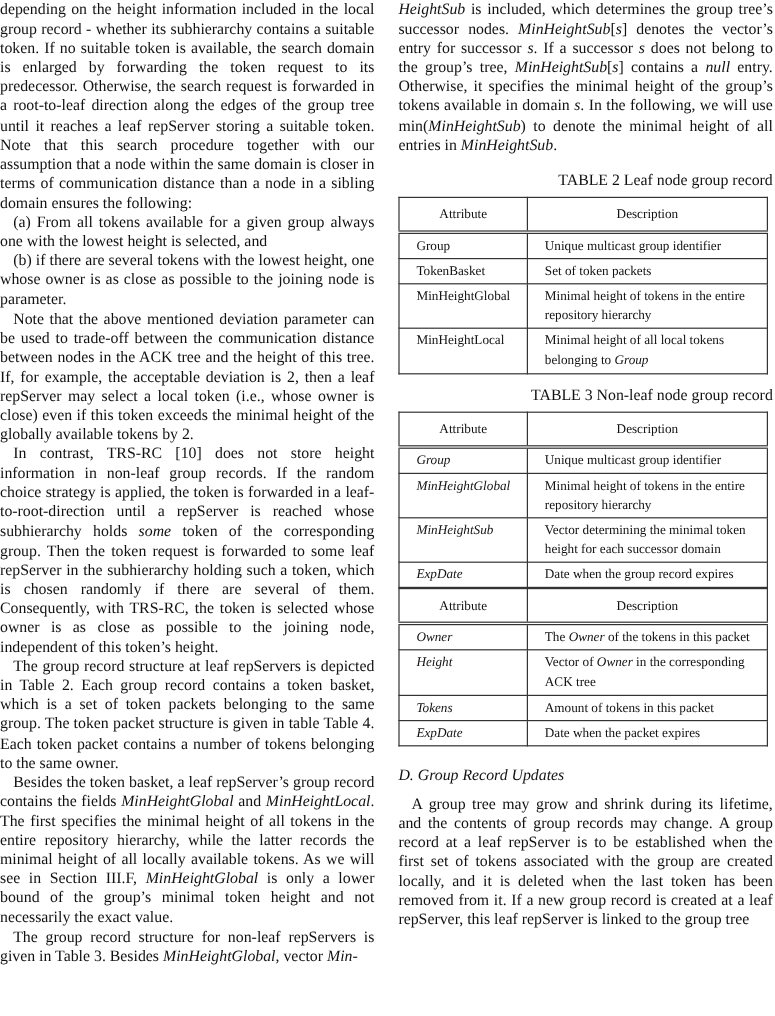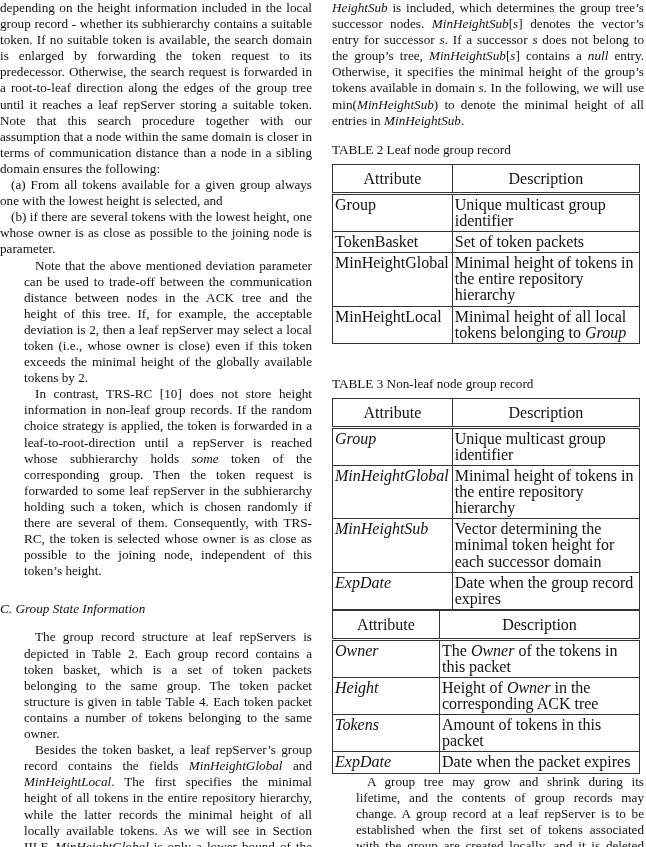--- a/index.html
+++ b/index.html
@@ -5,40 +5,39 @@
   html, body { margin: 0; padding: 0; background: #ffffff; }
   body {
     width: 646px; height: 847px; position: relative; overflow: hidden;
     font-family: "Liberation Serif", "DejaVu Serif", serif;
     color: #111; font-size: 13.2px; line-height: 16.1px;
   }
   .col { position: absolute; top: 0; width: 312px; }
   .col-left { left: 0; }
   .col-right { left: 332px; width: 312px; }
   p { margin: 0; text-align: justify; hyphens: manual; }
-  p.indent { text-indent: 11px; padding-left: 24px; }
+  p.indent { text-indent: 11px; }
   .item { text-indent: 11px; }
   i { }
   .section-head { font-style: italic; margin: 22px 0 12px 0; }
-  .caption { text-align: left; margin: 13px 0 6px 0; }
-  table { border-collapse: collapse; width: 308px; font-size: 16px; line-height: 16.1px; }
-  td, th { border: 1px solid #333; padding: 2px 3px 2px 2px; vertical-align: top; text-align: left; font-weight: normal; }
+  .caption { text-align: right; margin: 13px 0 6px 0; }
+  table { border-collapse: collapse; width: 308px; font-size: 11px; line-height: 16.1px; }
+  td, th { border: 1px solid #333; padding: 2px 3px 2px 14px; vertical-align: top; text-align: left; font-weight: normal; }
   th { text-align: center; padding: 6px 3px 5px 3px; border-bottom: 3px double #333; }
   .c1 { width: 100px; }
 </style>
 </head>
 <body>
 
 <div class="col col-left">
   <p>depending on the height information included in the local group record - whether its subhierarchy contains a suitable token. If no suitable token is available, the search domain is enlarged by forwarding the token request to its predecessor. Otherwise, the search request is forwarded in a root-to-leaf direction along the edges of the group tree until it reaches a leaf repServer storing a suitable token. Note that this search procedure together with our assumption that a node within the same domain is closer in terms of communication distance than a node in a sibling domain ensures the following:</p>
   <p class="item">(a) From all tokens available for a given group always one with the lowest height is selected, and</p>
   <p class="item">(b) if there are several tokens with the lowest height, one whose owner is as close as possible to the joining node is parameter.</p>
   <p class="indent">Note that the above mentioned deviation parameter can be used to trade-off between the communication distance between nodes in the ACK tree and the height of this tree. If, for example, the acceptable deviation is 2, then a leaf repServer may select a local token (i.e., whose owner is close) even if this token exceeds the minimal height of the globally available tokens by 2.</p>
   <p class="indent"><span>In contrast, TRS-RC [10] does not store height information in non-leaf group records. If the random choice strategy is applied, the token is forwarded in a leaf-to-root-direction until a repServer is reached whose subhierarchy holds </span><i>some</i><span> token of the corresponding group. Then the token request is forwarded to some leaf repServer in the subhierarchy holding such a token, which is chosen randomly if there are several of them. Consequently, with TRS-RC, the token is selected whose owner is as close as possible to the joining node, independent of this token’s height.</span></p>
-  <div class="section-head">C.  Group State Information</div>
   <p class="indent">The group record structure at leaf repServers is depicted in Table 2. Each group record contains a token basket, which is a set of token packets belonging to the same group. The token packet structure is given in table Table 4. Each token packet contains a number of tokens belonging to the same owner.</p>
   <p class="indent"><span>Besides the token basket, a leaf repServer’s group record contains the fields </span><i>MinHeightGlobal</i><span> and </span><i>MinHeightLocal</i><span>. The first specifies the minimal height of all tokens in the entire repository hierarchy, while the latter records the minimal height of all locally available tokens. As we will see in Section III.F, </span><i>MinHeightGlobal</i><span> is only a lower bound of the group’s minimal token height and not necessarily the exact value.</span></p>
   <p class="indent"><span>The group record structure for non-leaf repServers is given in Table 3. Besides </span><i>MinHeightGlobal</i><span>, vector </span><i>Min-</i></p>
 </div>
 
 <div class="col col-right">
   <p><i>HeightSub</i><span> is included, which determines the group tree’s successor nodes. </span><i>MinHeightSub</i><span>[</span><i>s</i><span>] denotes the vector’s entry for successor </span><i>s</i><span>. If a successor </span><i>s</i><span> does not belong to the group’s tree, </span><i>MinHeightSub</i><span>[</span><i>s</i><span>] contains a </span><i>null</i><span> entry. Otherwise, it specifies the minimal height of the group’s tokens available in domain </span><i>s</i><span>. In the following, we will use min(</span><i>MinHeightSub</i><span>) to denote the minimal height of all entries in </span><i>MinHeightSub</i><span>.</span></p>
 
   <div class="caption">TABLE 2 Leaf node group record</div>
   <table>
@@ -59,21 +58,21 @@
       <td>MinHeightGlobal</td>
       <td>Minimal height of tokens in the entire repository hierarchy</td>
     </tr>
     <tr>
       <td>MinHeightLocal</td>
       <td><span>Minimal height of all local tokens belonging to </span><i>Group</i></td>
     </tr>
   </tbody>
     </table>
 
-  <div class="caption" style="margin-top:32px">TABLE 3 Non-leaf node group record</div>
+  <div class="caption" style="margin-top:9px">TABLE 3 Non-leaf node group record</div>
   <table>
     <tbody>
         <tr>
       <th class="c1">Attribute</th>
       <th>Description</th>
     </tr>
     <tr>
       <td><i>Group</i></td>
       <td>Unique multicast group identifier</td>
     </tr>
@@ -97,27 +96,28 @@
         <tr>
       <th class="c1">Attribute</th>
       <th>Description</th>
     </tr>
     <tr>
       <td><i>Owner</i></td>
       <td><span>The </span><i>Owner</i><span> of the tokens in this packet</span></td>
     </tr>
     <tr>
       <td><i>Height</i></td>
-      <td><span>Height of </span><i>Owner</i><span> in the corresponding ACK tree</span></td>
+      <td><span>Vector of </span><i>Owner</i><span> in the corresponding ACK tree</span></td>
     </tr>
     <tr>
       <td><i>Tokens</i></td>
       <td>Amount of tokens in this packet</td>
     </tr>
     <tr>
       <td><i>ExpDate</i></td>
       <td>Date when the packet expires</td>
     </tr>
   </tbody>
     </table>
 
+  <div class="section-head" style="margin-top:16px;margin-bottom:8px">D.  Group Record Updates</div>
   <p class="indent">A group tree may grow and shrink during its lifetime, and the contents of group records may change. A group record at a leaf repServer is to be established when the first set of tokens associated with the group are created locally, and it is deleted when the last token has been removed from it. If a new group record is created at a leaf repServer, this leaf repServer is linked to the group tree</p>
 </div>
 
 </body></html>

